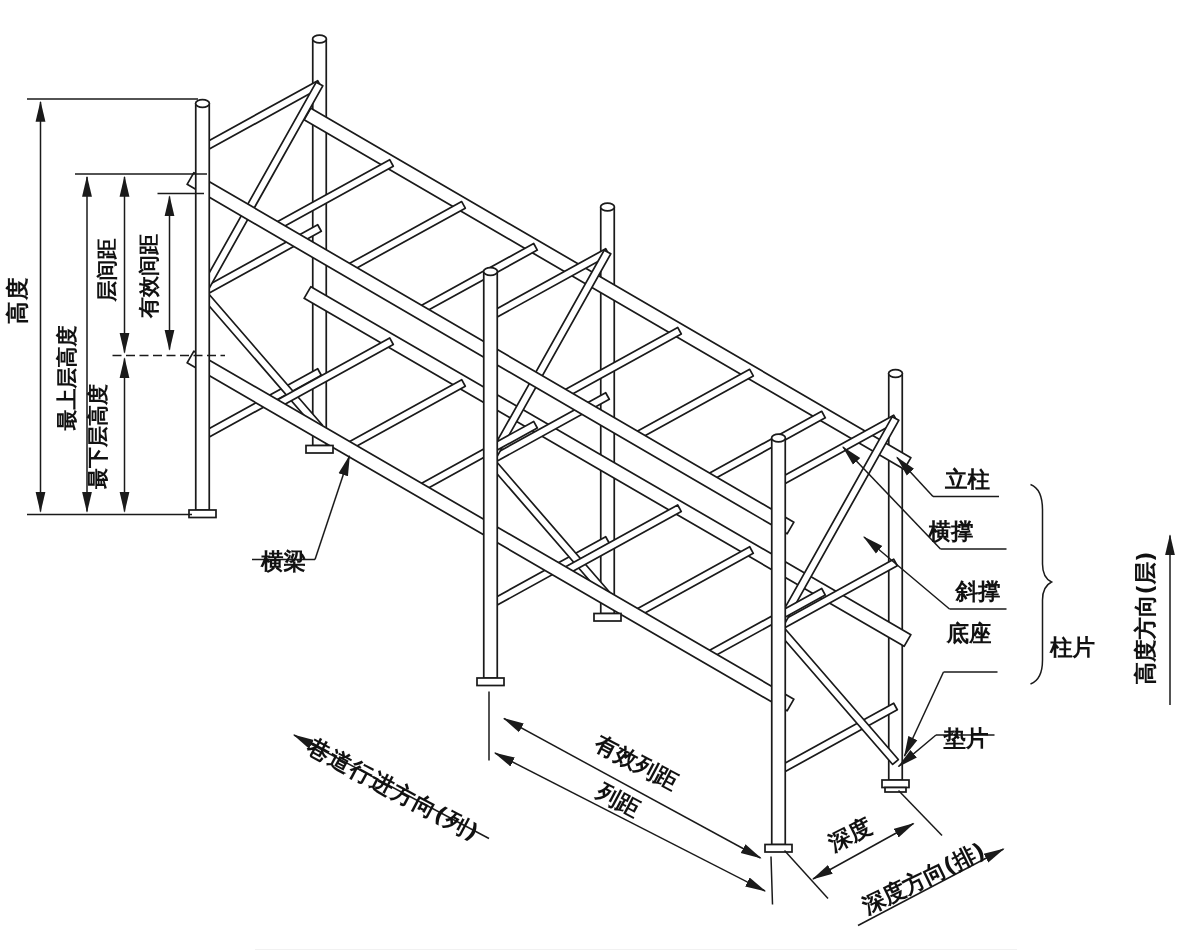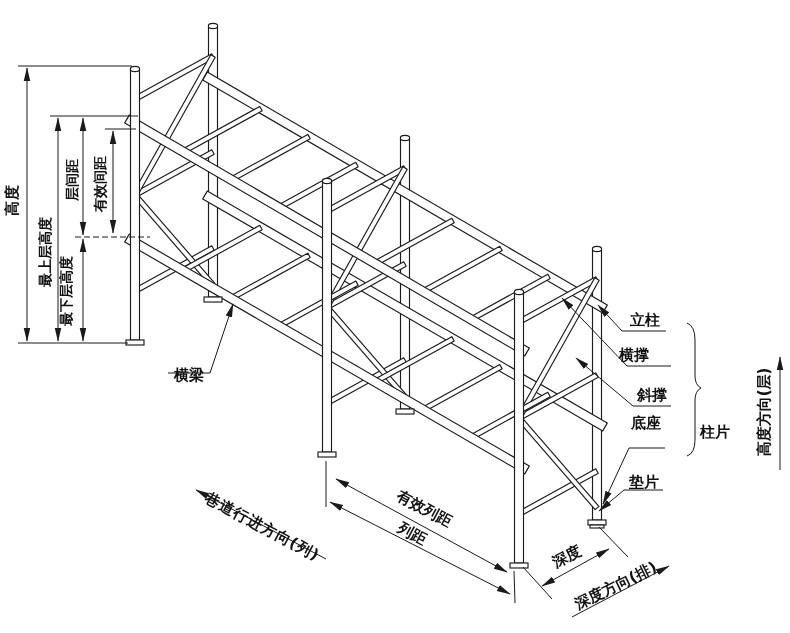--- a/index.html
+++ b/index.html
@@ -134,20 +134,20 @@
   <div class="lbl" style="left:45px;top:252px;transform:translate(-50%,-50%) rotate(-90deg);">最上层高度</div>
   <div class="lbl" style="left:72px;top:180px;transform:translate(-50%,-50%) rotate(-90deg);">层间距</div>
   <div class="lbl" style="left:100px;top:184px;transform:translate(-50%,-50%) rotate(-90deg);">有效间距</div>
   <div class="lbl" style="left:66px;top:291px;transform:translate(-50%,-50%) rotate(-90deg);">最下层高度</div>
   <div class="lbl part" style="left:189px;top:375px;transform:translate(-50%,-50%);">横梁</div>
   <div class="lbl part" style="left:645px;top:320px;transform:translate(-50%,-50%);">立柱</div>
   <div class="lbl part" style="left:634px;top:355px;transform:translate(-50%,-50%);text-align:center;">横撑</div>
   <div class="lbl part" style="left:652px;top:395px;transform:translate(-50%,-50%);">斜撑</div>
   <div class="lbl part" style="left:715px;top:384px;transform:translate(-50%,-50%);margin-top:48px;">柱片</div>
   <div class="lbl part" style="left:646px;top:423px;transform:translate(-50%,-50%);">底座</div>
-  <div class="lbl part" style="left:644px;top:482px;transform:translate(-50%,-50%);font-family:Liberation Serif, serif;">垫片</div>
+  <div class="lbl part" style="left:644px;top:494px;transform:translate(-50%,-50%);font-family:Liberation Serif, serif;">垫片</div>
   <div class="lbl big" style="left:262px;top:527px;transform:translate(-50%,-50%) rotate(28deg);">巷道行进方向(列)</div>
   <div class="lbl part" style="left:424px;top:509px;transform:translate(-50%,-50%) rotate(28deg);">有效列距</div>
   <div class="lbl part" style="left:412px;top:534px;transform:translate(-50%,-50%) rotate(28deg);">列距</div>
   <div class="lbl part" style="left:567px;top:557px;transform:translate(-50%,-50%) rotate(-27deg);">深度</div>
   <div class="lbl part" style="left:616px;top:586px;transform:translate(-50%,-50%) rotate(-26deg);">深度方向(排)</div>
   <div class="lbl part" style="left:764px;top:412px;transform:translate(-50%,-50%) rotate(-90deg);">高度方向(层)</div>
 </div>
 
 </body></html>

